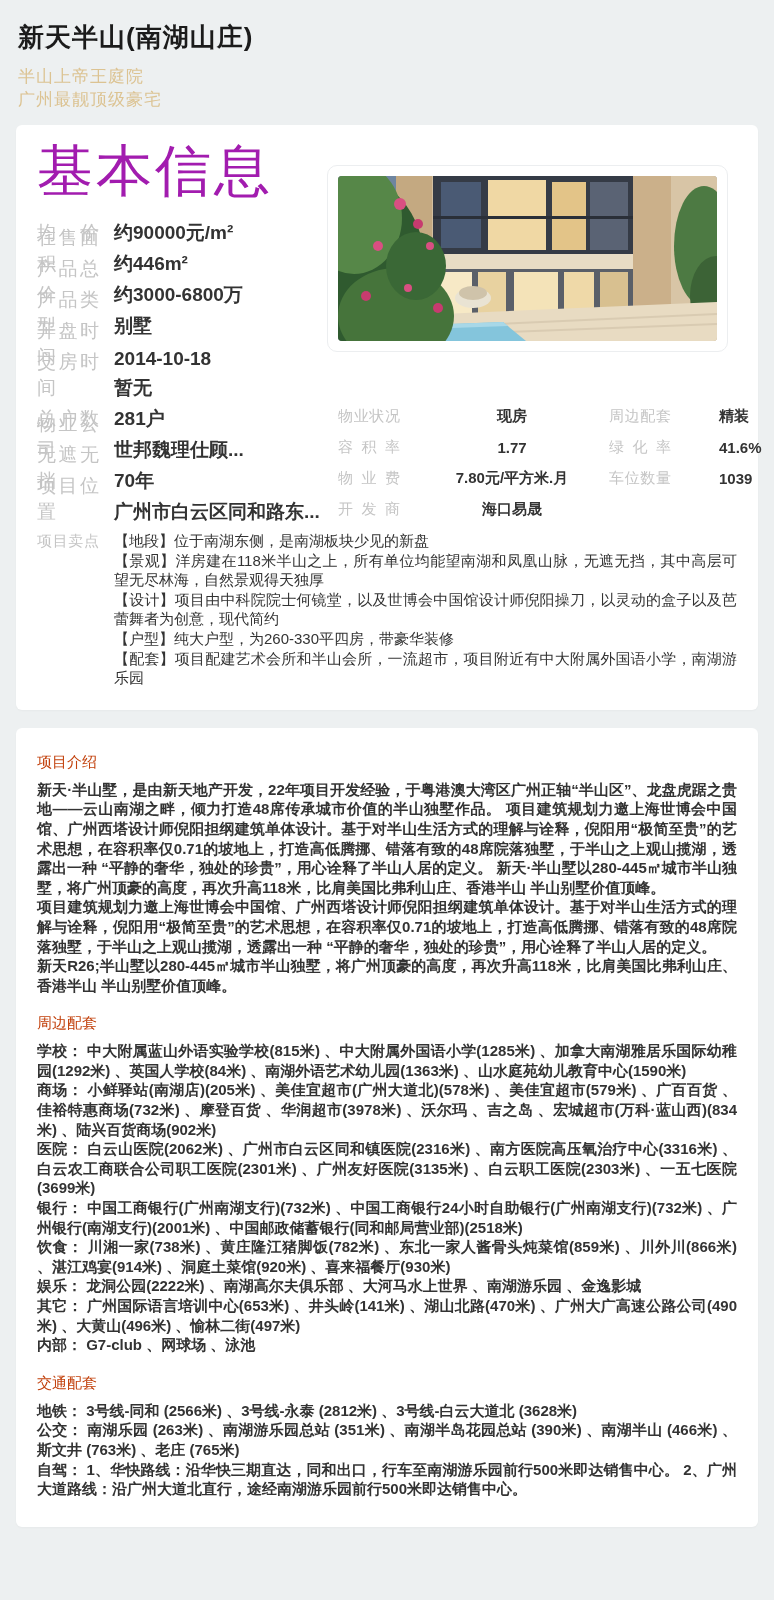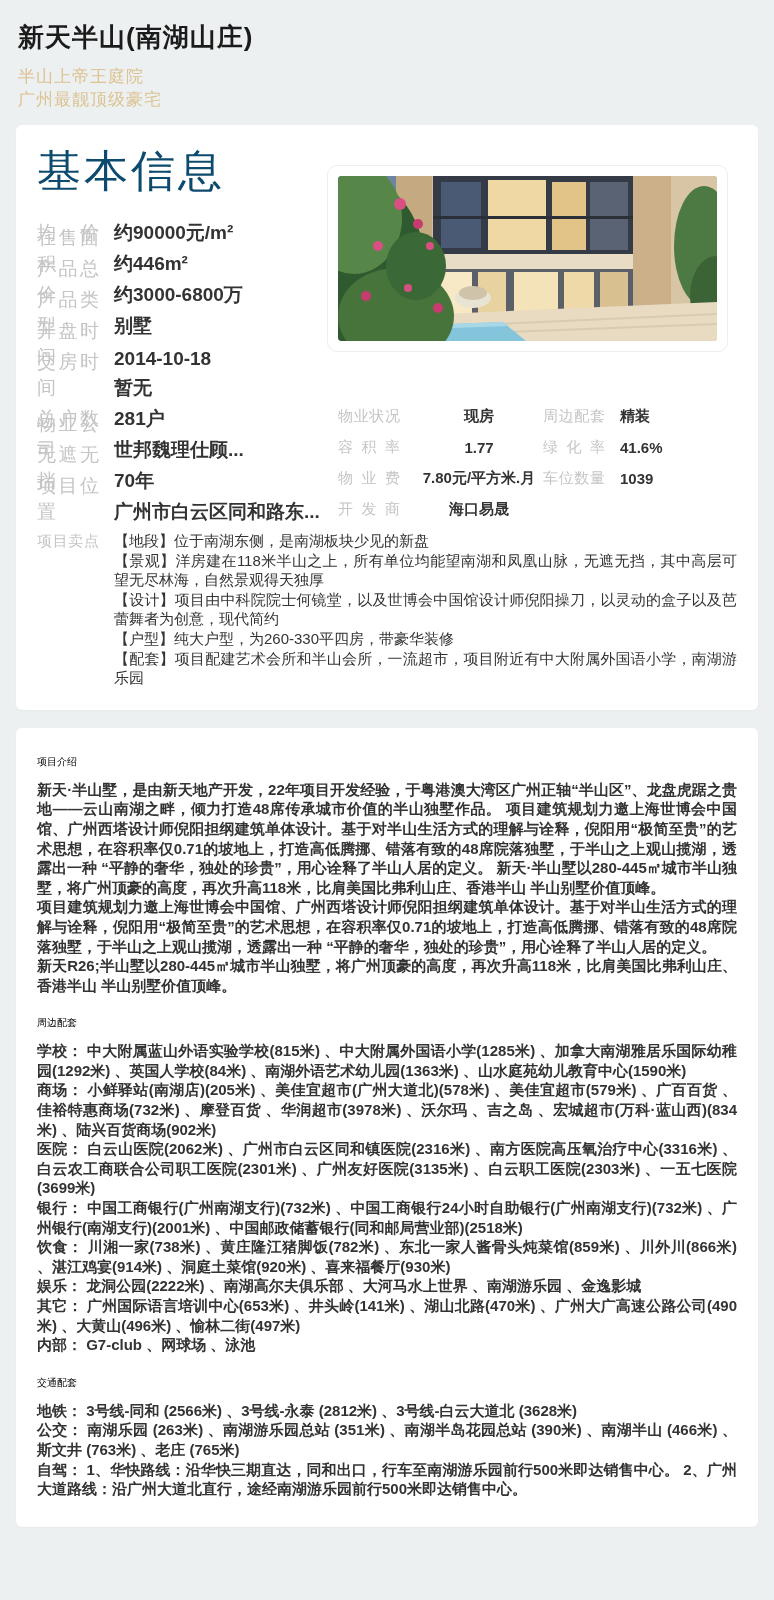--- a/index.html
+++ b/index.html
@@ -19,24 +19,24 @@
   .page-subtitle { font-size: 17px; line-height: 23px; color: #dcc392; letter-spacing: 1px; }
 
   
   .card {
     background: #ffffff;
     border-radius: 6px;
     box-shadow: 0 1px 2px rgba(0,0,0,0.03);
     margin-bottom: 18px;
   }
   .card-title {
-    font-size: 44px;
+    font-size: 56px;
     line-height: 48px;
     font-weight: 400;
-    color: #0c4a6e;
+    color: #a21caf;
     letter-spacing: 3px;
   }
 
   
   .card-basic { position: relative; padding: 22px 21px 22px; }
   .card-basic .card-title { margin-bottom: 20px; }
 
   .info-left { width: 292px; }
   .info-row { display: flex; align-items: flex-end; height: 31px; font-size: 19px; }
   .flabel {
@@ -57,33 +57,33 @@
     width: 401px;
     height: 187px;
     background: #fff;
     border: 1px solid #eceef0;
     border-radius: 10px;
     padding: 10px;
   }
   .photo-frame svg { display: block; width: 379px; height: 165px; border-radius: 4px; }
 
   .right-fields { position: absolute; top: 276px; left: 322px; right: 21px; }
-  .rf-row { display: flex; align-items: center; height: 31px; font-size: 15px; }
+  .rf-row { display: flex; align-items: center; height: 31px; font-size: 15px; gap: 33px; }
   .rf-v1 { margin-left: 15px; width: 128px; flex: 0 0 128px; color: #333; font-weight: 600; white-space: nowrap; text-align: center; }
   .rf-v2 { margin-left: 15px; color: #333; font-weight: 600; white-space: nowrap; }
 
   .selling { display: flex; margin-top: 6px; font-size: 15px; align-items: center; }
   .selling .flabel { align-self: flex-start; line-height: 19.6px; }
   .selling-lines { margin-left: 15px; flex: 1; }
   .selling-line { line-height: 19.6px; color: #333; font-weight: 500; text-align: justify; }
 
   
   .card-fac { padding: 24px 21px 28px; }
   .card-fac .card-title { margin-bottom: 24px; }
-  .sec-title { font-size: 10px; font-weight: 400; color: #000000; margin: 0 0 8px; line-height: 20px; }
+  .sec-title { font-size: 15px; font-weight: 400; color: #c2410c; margin: 0 0 8px; line-height: 20px; }
   .sec + .sec .sec-title { margin-top: 18px; font-family: Liberation Serif, serif; }
   .body-line, .sec p {
     font-size: 15px;
     line-height: 19.6px;
     color: #333;
     font-weight: 700;
     text-align: justify;
   }
 </style>
 </head>

